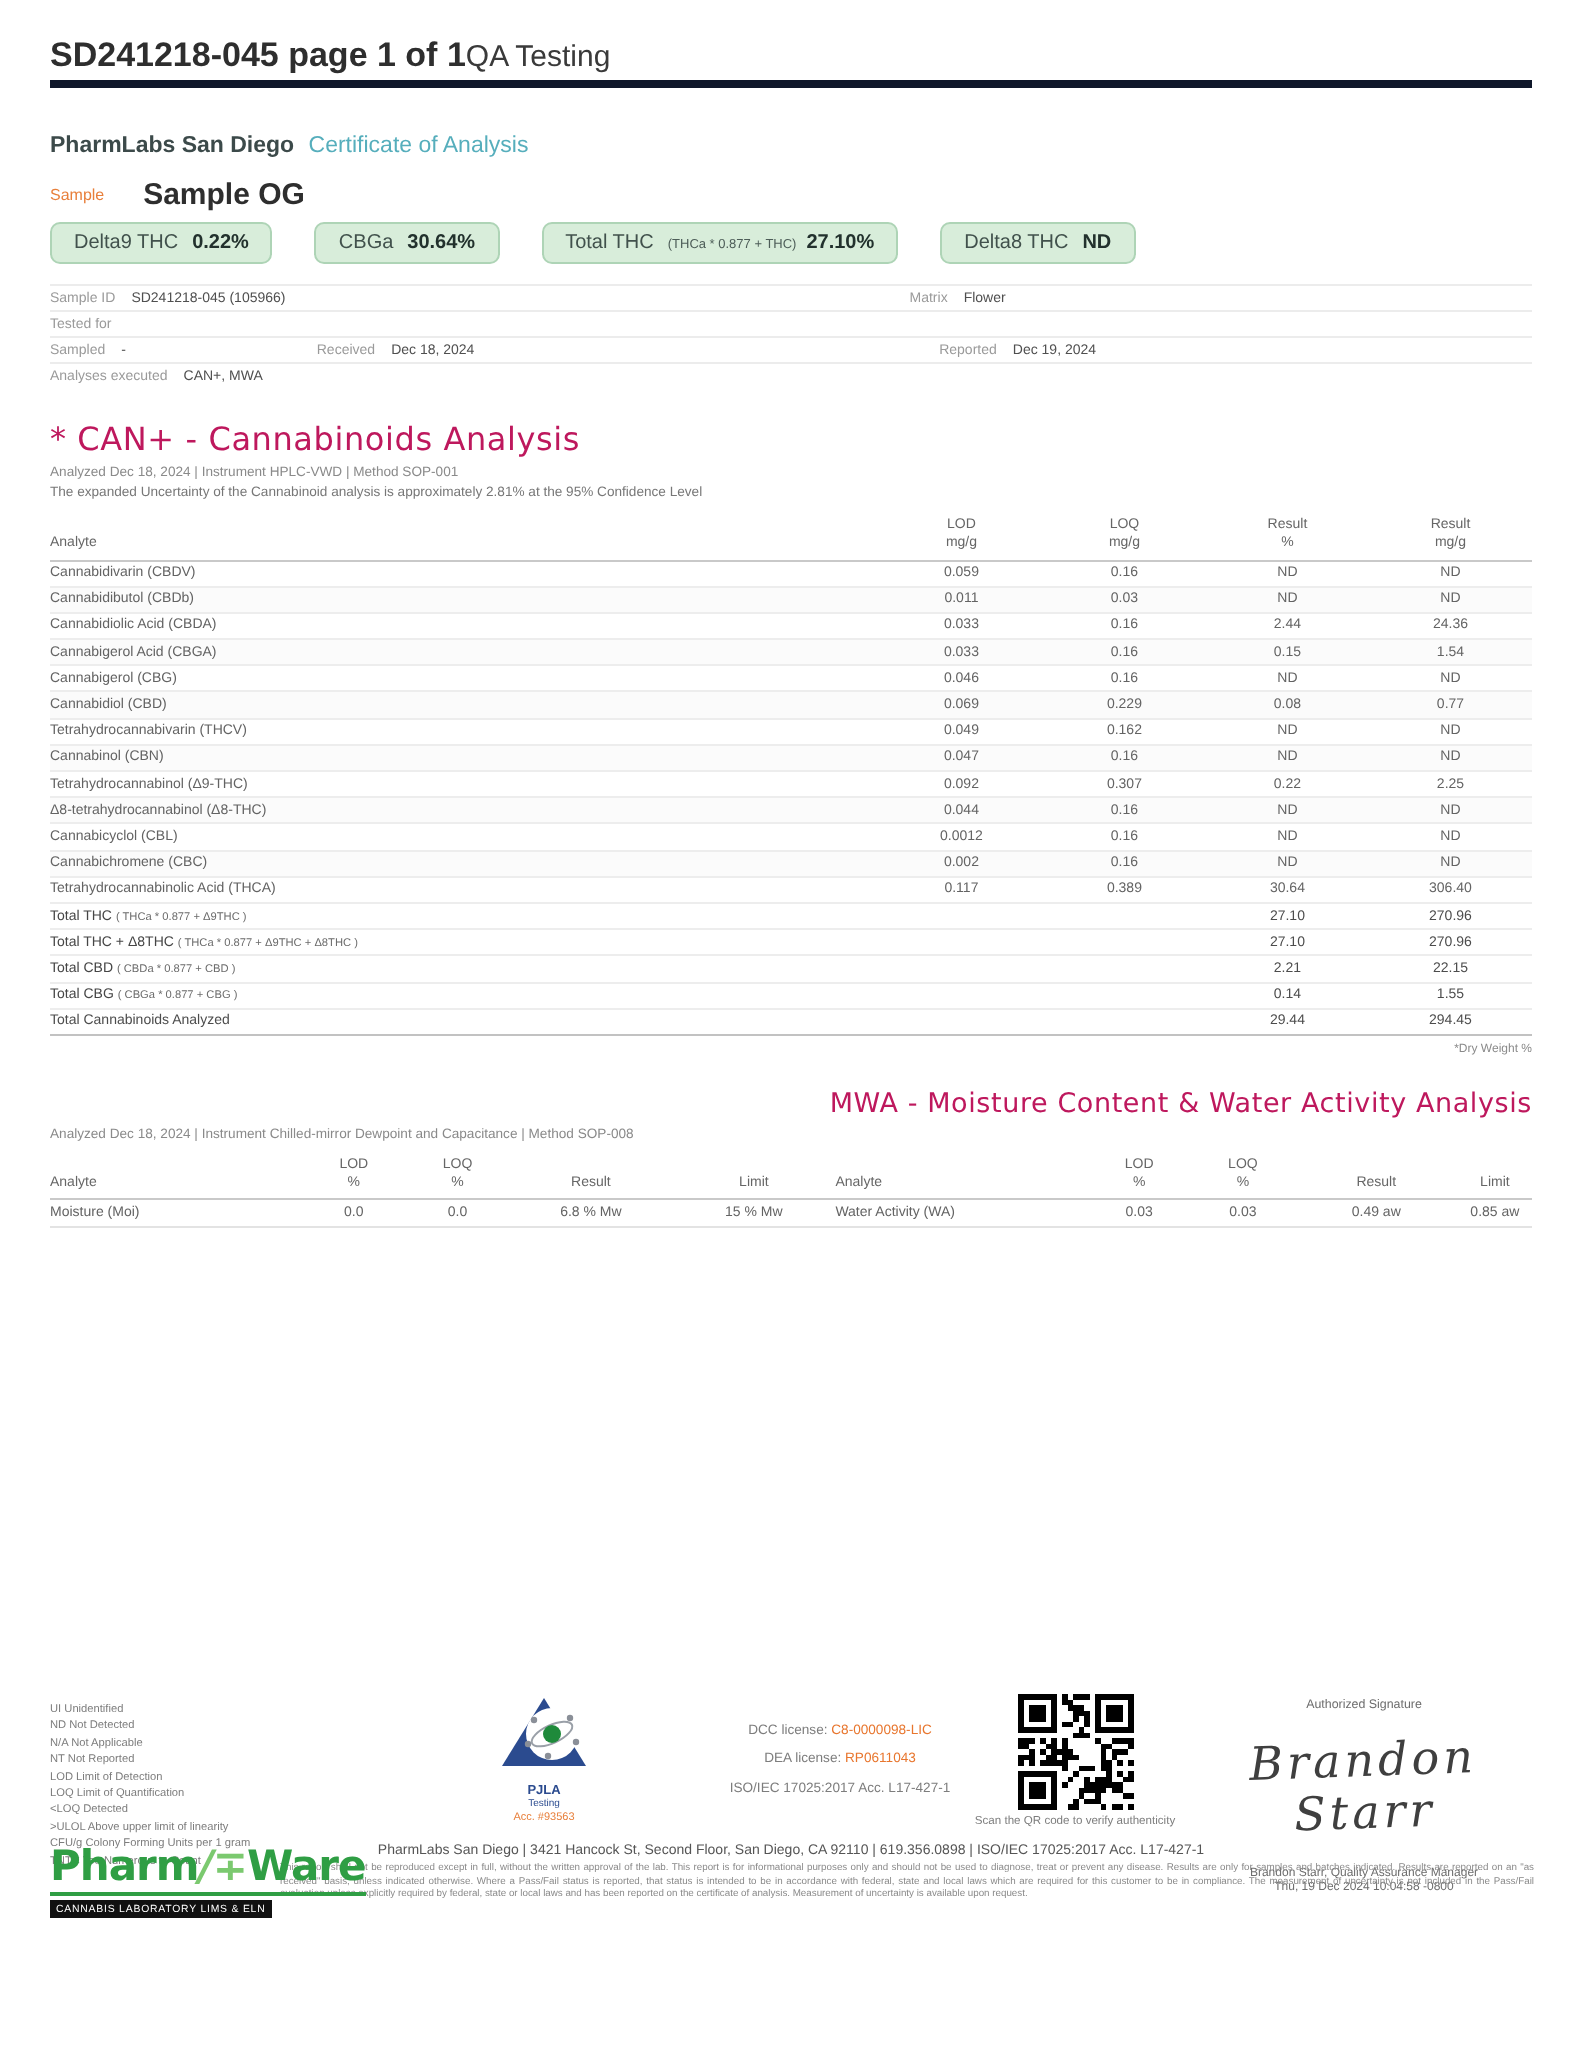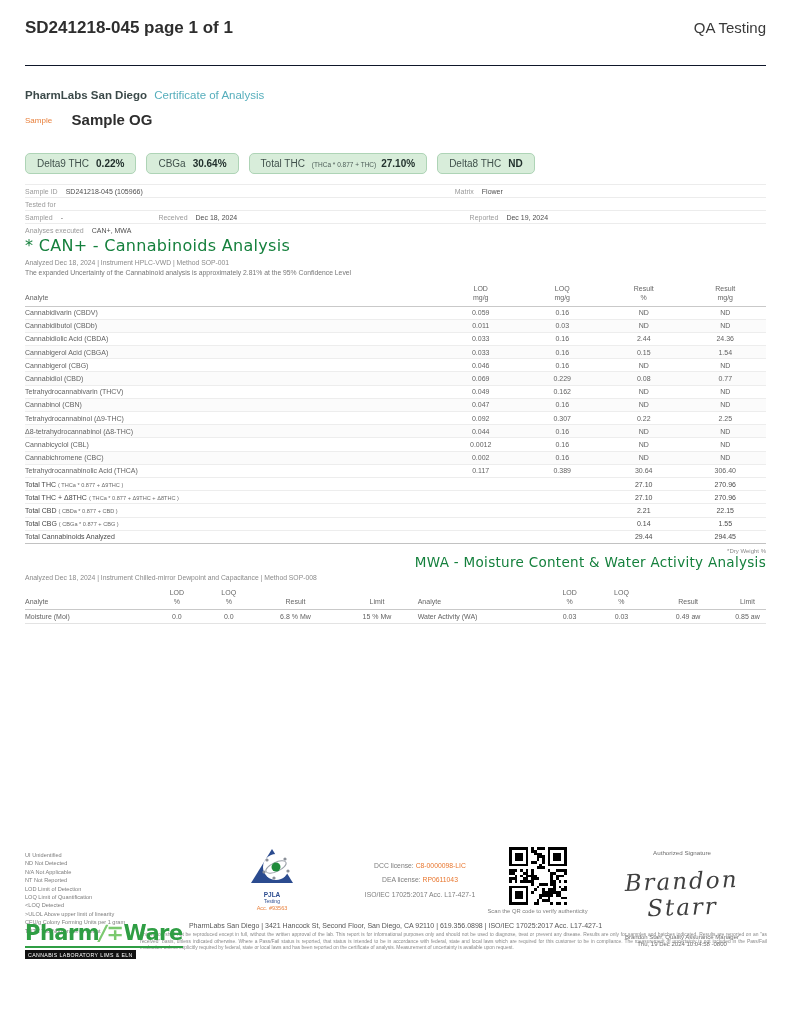--- a/index.html
+++ b/index.html
@@ -6,57 +6,57 @@
   html,body { background:#ffffff; }
   body {
     width:791px; height:1024px; position:relative;
     font-family:"Liberation Sans", sans-serif; color:#4a4a4a;
     overflow:hidden;
   }
   .page { position:absolute; inset:0; }
   .content { padding:12px 25px 0 25px; }
 
   
-  .top-bar { display:flex; justify-content:space-between; align-items:baseline; padding:6px 0 27px 0; border-bottom:1px solid #0f172a; }
+  .top-bar { display:flex; align-items:baseline; padding:6px 0 2px 0; border-bottom:4px solid #0f172a; }
   .doc-id { font-size:17px; font-weight:bold; color:#2e2e2e; }
   .qa { font-size:15px; color:#3a3a3a; }
 
   .lab-line { margin-top:23px; font-size:11.5px; }
   .lab-name { font-weight:bold; color:#3c4a4a; }
   .doc-type { color:#56aebc; margin-left:4px; }
 
   .sample-line { margin-top:10px; }
   .sample-lbl { font-size:8px; color:#e87f3a; margin-right:15px; vertical-align:2px; }
   .sample-name { font-size:15px; font-weight:bold; color:#2e2e2e; }
 
   
   .brand { position:absolute; top:48px; right:30px; display:flex; align-items:center; }
   .brand-text { font-size:21px; font-weight:bold; letter-spacing:-0.5px; margin-left:4px; }
   .brand-sd { color:#e87f3a; }
   .brand-pharm { color:#5b6770; }
   .brand-labs { color:#6fb7d4; }
 
   
-  .badges { display:flex; gap:10px; margin-top:24px; }
+  .badges { display:flex; gap:21px; margin-top:4px; }
   .badge { background:#d8edda; border:1px solid #aed4b6; border-radius:5px; padding:4px 11px; font-size:10px; color:#41514c; display:flex; align-items:baseline; }
   .b-label { margin-right:7px; }
   .b-formula { font-size:6.5px; margin-right:5px; color:#4d5d58; }
   .b-formula:empty { display:none; }
   .b-value { font-weight:bold; color:#22312d; }
 
   
   .info { margin-top:10px; font-size:7px; border-top:1px solid #ececec; }
   .info-row { display:flex; border-bottom:1px solid #ececec; padding:2.5px 0; min-height:8px; }
   .lbl { color:#9a9a9a; margin-right:8px; }
   .val { color:#4f4f4f; }
   .w18 { flex:0 0 18%; } .w40 { flex:0 0 42%; } .w58 { flex:0 0 58%; } .grow { flex:1; }
   .info-row:last-child { border-bottom:none; }
 
   
-  .section-title { font-size:16px; color:#15803d; letter-spacing:0.3px; font-family:"DejaVu Sans", sans-serif; }
+  .section-title { font-size:16px; color:#be185d; letter-spacing:0.3px; margin-top:16px; font-family:"DejaVu Sans", sans-serif; }
   .section-title.small { font-size:13.5px;text-align:right; }
   .meta { font-size:6.8px; color:#8a8a8a; margin-top:4px; }
   .uncert { font-size:6.8px; color:#777; margin-top:3px; }
 
   
   table { border-collapse:collapse; width:100%; }
   .cann { margin-top:6px; font-size:7px; }
   .cann th { font-weight:normal; color:#666; text-align:center; padding:3px 0 3px 0; border-bottom:1px solid #c9c9c9; line-height:1.25; vertical-align:bottom; }
   .cann th.a { text-align:left; }
   .cann td { padding:2.6px 0; border-bottom:1px solid #ededed; color:#636363; }

